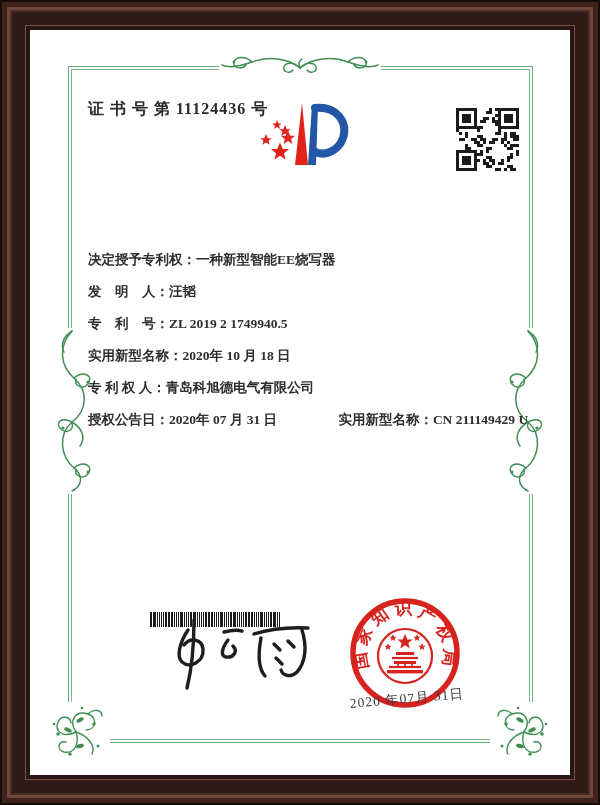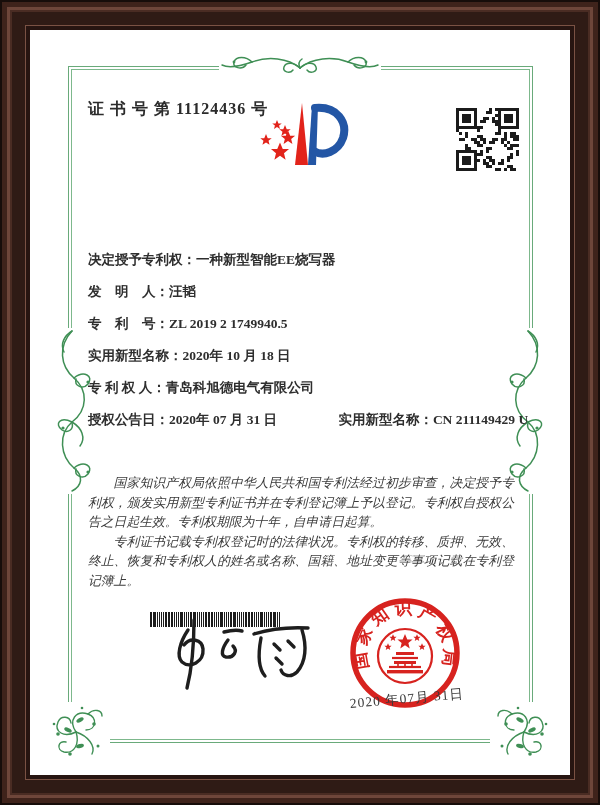--- a/index.html
+++ b/index.html
@@ -402,24 +402,20 @@
     <div class="field-row">
       <span class="pair">
         <span>授权公告日：</span><span>2020年 07 月 31 日</span>
       </span>
       <span class="pair second">
         <span>实用新型名称：</span><span>CN 211149429 U</span>
       </span>
     </div>
   </div>
 
-  <div class="paras">
-    <p>国家知识产权局依照中华人民共和国专利法经过初步审查，决定授予专利权，颁发实用新型专利证书并在专利登记簿上予以登记。专利权自授权公告之日起生效。专利权期限为十年，自申请日起算。</p>
-    <p>专利证书记载专利权登记时的法律状况。专利权的转移、质押、无效、终止、恢复和专利权人的姓名或名称、国籍、地址变更等事项记载在专利登记簿上。</p>
-  </div>
 
   <div class="barcode">
       <i style="left:0px;width:2px"></i>
       <i style="left:3px;width:3px"></i>
       <i style="left:7px;width:1px"></i>
       <i style="left:9px;width:1px"></i>
       <i style="left:11px;width:1px"></i>
       <i style="left:13px;width:1px"></i>
       <i style="left:15px;width:2px"></i>
       <i style="left:18px;width:2px"></i>

